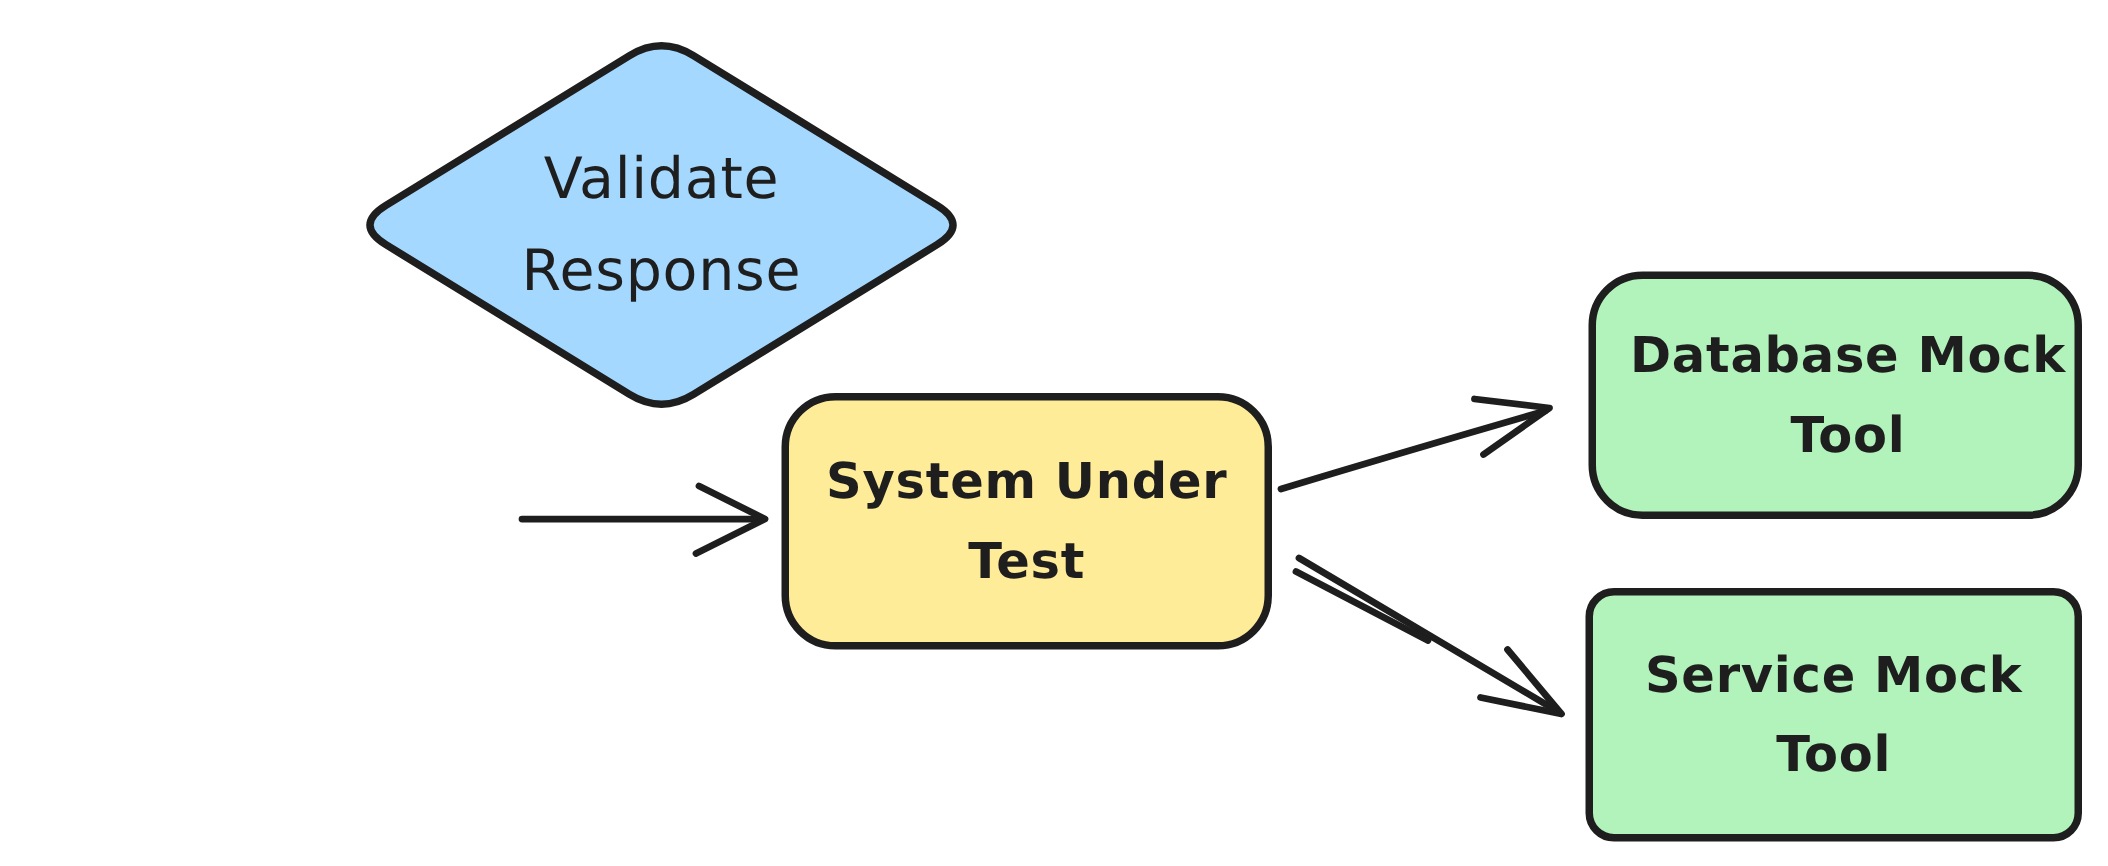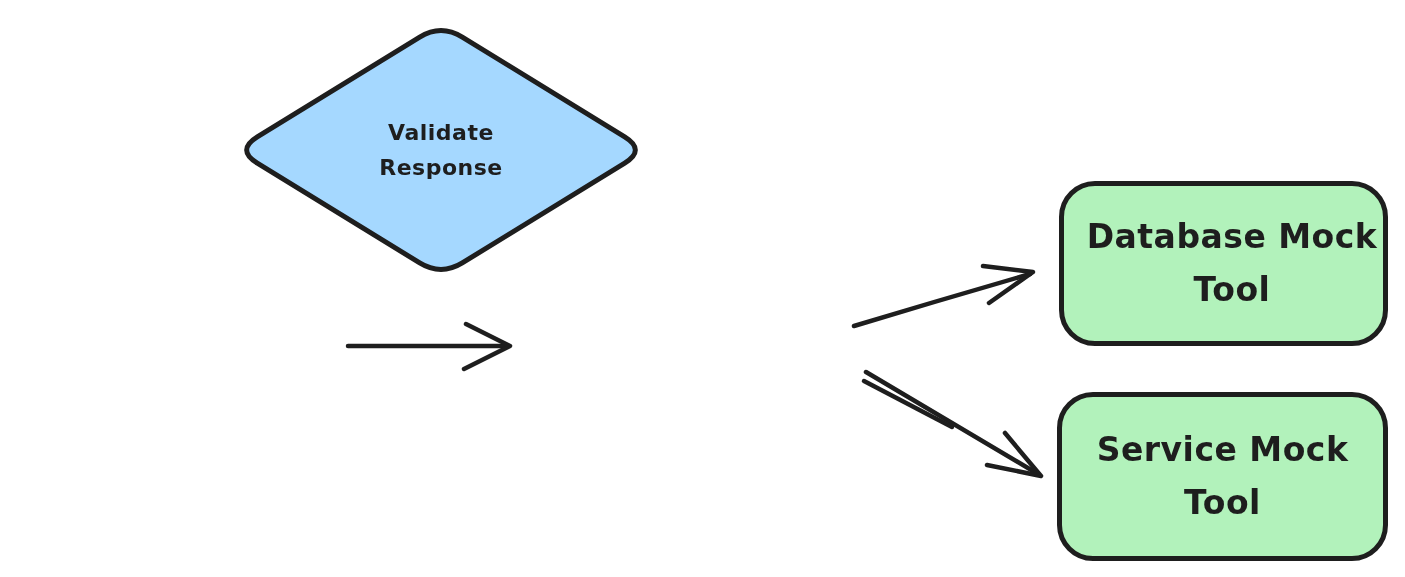--- a/index.html
+++ b/index.html
@@ -42,32 +42,32 @@
     color: var(--stroke);
     font-size: 33px;
     font-weight: bold;
     line-height: 1.6;
     white-space: pre-line;
     letter-spacing: 0.5px;
   }
   .node-replay   { left: 20px;   top: 263px; width: 317px; height: 168px; }
   .node-sut      { left: 521px;  top: 262px; width: 327px; height: 171px; }
   .node-dbmock   { left: 1059px; top: 181px; width: 329px; height: 165px; }
-  .node-svcmock  { left: 1057px; top: 392px; width: 331px; height: 169px; }
+  .node-svcmock  { left: 1057px; top: 392px; width: 331px; height: 169px; border-radius: 19px; }
   .diamond-label {
     position: absolute;
     left: 291px; top: 94px;
     width: 300px; height: 112px;
     display: flex;
     align-items: center;
     justify-content: center;
     text-align: center;
     color: var(--stroke);
-    font-size: 22px;
-    font-weight: bold;
+    font-size: 38px;
+    font-weight: normal;
     line-height: 1.6;
     white-space: pre-line;
     letter-spacing: 0.5px;
   }
 </style>
 </head>
 <body>
 
 <div class="canvas" style="background-color: rgb(255, 255, 255);">
 
@@ -93,20 +93,22 @@
       <path class="sketch-stroke" d="M 866 372 L 1038 474"></path>
       <path class="sketch-stroke" stroke-width="3.5" d="M 864 381 L 952 427"></path>
       <path class="sketch-stroke" stroke-width="5.5" d="M 1005 433 L 1041 476 L 987 465"></path>
     </g>
   </svg>
 
   <div class="diamond-label">Validate
 Response</div>
 
 
+  <div class="node node-sut" style="background-color: rgb(255, 236, 153);">System Under
+Test</div>
 
   <div class="node node-dbmock" style="background-color: rgb(178, 242, 187); padding-left: 17px;">Database Mock
 Tool</div>
 
   <div class="node node-svcmock" style="background-color: rgb(178, 242, 187);">Service Mock
 Tool</div>
 
 </div>
 
 </body></html>

